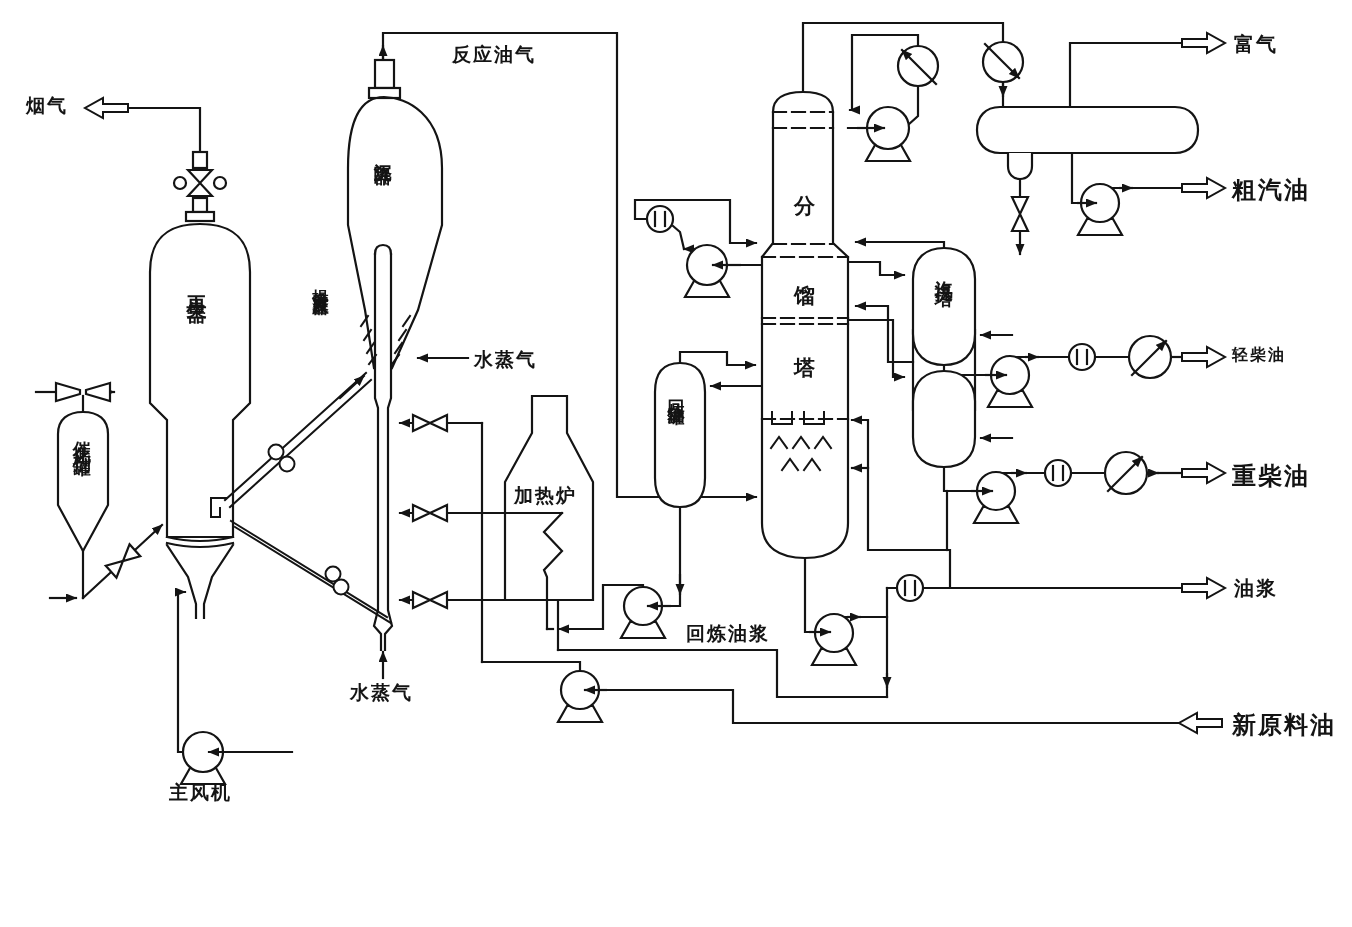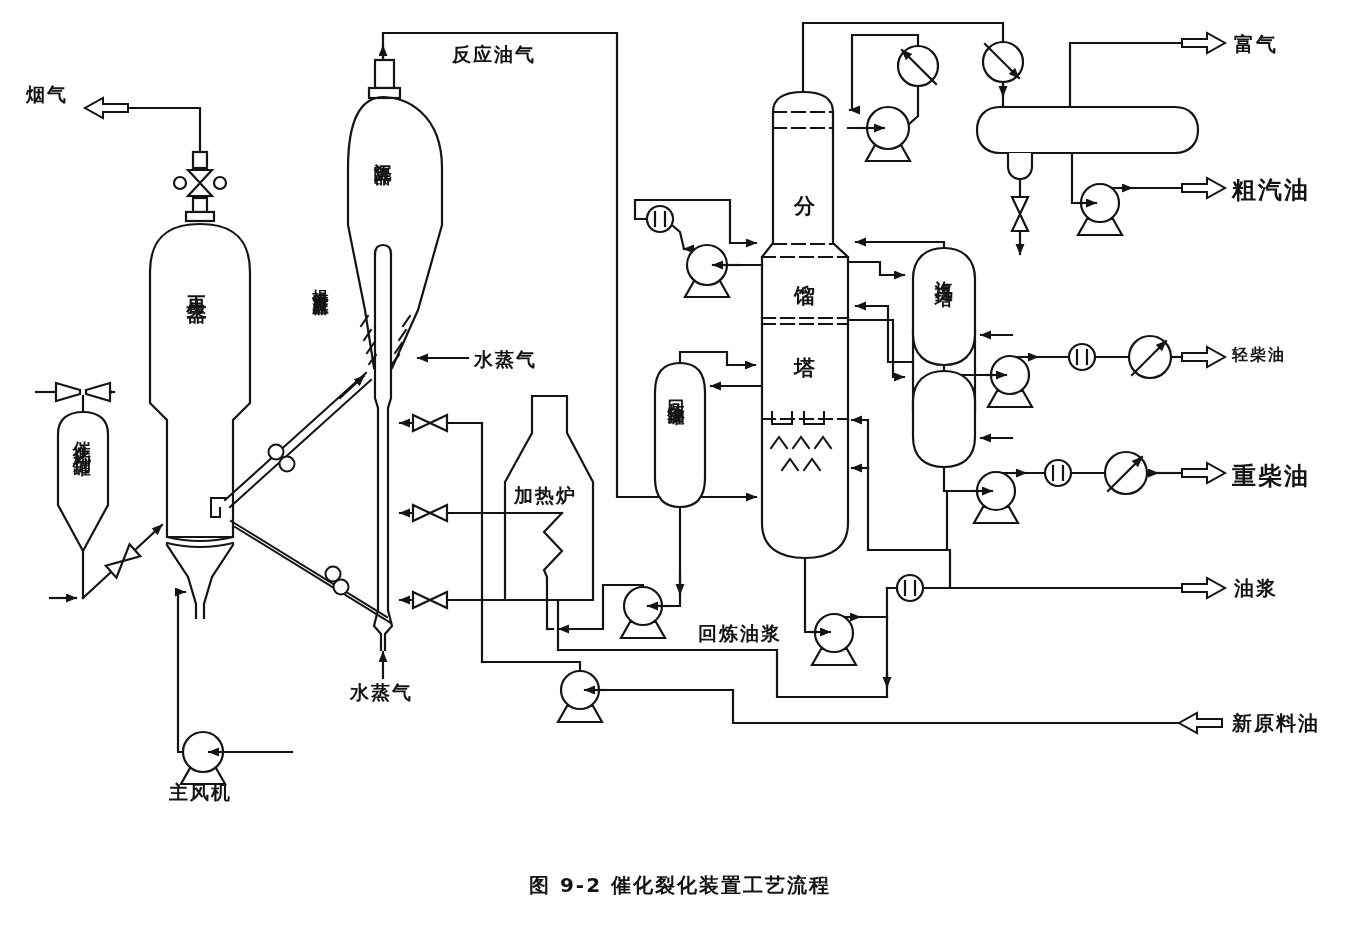--- a/index.html
+++ b/index.html
@@ -331,37 +331,36 @@
     <path fill="#fff" d="M128,104 L103,104 L103,98 L85,108 L103,118 L103,112 L128,112 Z"></path>
     <path fill="#fff" d="M1182,39 L1207,39 L1207,33 L1225,43 L1207,53 L1207,47 L1182,47 Z"></path>
     <path fill="#fff" d="M1182,184 L1207,184 L1207,178 L1225,188 L1207,198 L1207,192 L1182,192 Z"></path>
     <path fill="#fff" d="M1182,353 L1207,353 L1207,347 L1225,357 L1207,367 L1207,361 L1182,361 Z"></path>
     <path fill="#fff" d="M1182,469 L1207,469 L1207,463 L1225,473 L1207,483 L1207,477 L1182,477 Z"></path>
     <path fill="#fff" d="M1182,584 L1207,584 L1207,578 L1225,588 L1207,598 L1207,592 L1182,592 Z"></path>
     <path fill="#fff" d="M1222,719 L1197,719 L1197,713 L1179,723 L1197,733 L1197,727 L1222,727 Z"></path>
   </g>
 </svg>
 
-<div class="lbl" style="left:26px;top:84px;">烟气</div>
+<div class="lbl" style="left:26px;top:95px;">烟气</div>
 <div class="lbl" style="left:452px;top:44px;">反应油气</div>
 <div class="lbl v" style="left:372px;top:150px;font-size:18px;">沉降器</div>
 <div class="lbl v" style="left:310px;top:276px;font-size:16.5px;">提升管反应器</div>
 <div class="lbl v" style="left:185px;top:280px;font-size:20px;letter-spacing:4px;">再生器</div>
 <div class="lbl v" style="left:71px;top:427px;font-size:18px;letter-spacing:6px;">催化剂罐</div>
 <div class="lbl" style="left:474px;top:349px;">水蒸气</div>
 <div class="lbl" style="left:514px;top:485px;">加热炉</div>
 <div class="lbl v" style="left:666px;top:386px;font-size:17px;letter-spacing:3px;">回炼油罐</div>
 <div class="lbl" style="left:794px;top:194px;font-size:21px;">分</div>
 <div class="lbl" style="left:794px;top:284px;font-size:21px;">馏</div>
 <div class="lbl" style="left:794px;top:356px;font-size:21px;">塔</div>
 <div class="lbl v" style="left:933px;top:266px;font-size:18px;letter-spacing:4px;">汽提塔</div>
 <div class="lbl" style="left:1234px;top:33px;font-size:20px;text-align:right;">富气</div>
 <div class="lbl" style="left:1232px;top:177px;font-size:24px;">粗汽油</div>
 <div class="lbl" style="left:1232px;top:346px;font-size:16px;">轻柴油</div>
 <div class="lbl" style="left:1232px;top:463px;font-size:24px;">重柴油</div>
 <div class="lbl" style="left:1234px;top:577px;font-size:20px;">油浆</div>
-<div class="lbl" style="left:686px;top:623px;margin-left:12px;">回炼油浆</div>
-<div class="lbl" style="left:1232px;top:712px;font-size:20px;">新原料油</div>
+<div class="lbl" style="left:686px;top:623px;">回炼油浆</div>
+<div class="lbl" style="left:1232px;top:712px;font-size:24px;">新原料油</div>
 <div class="lbl" style="left:350px;top:682px;">水蒸气</div>
 <div class="lbl" style="left:169px;top:782px;text-align:right;">主风机</div>
-<div class="lbl caption" style="left:400px;top:874px;">图 9-2  催化裂化装置工艺流程</div>
 
 </div>
 
 </body></html>

